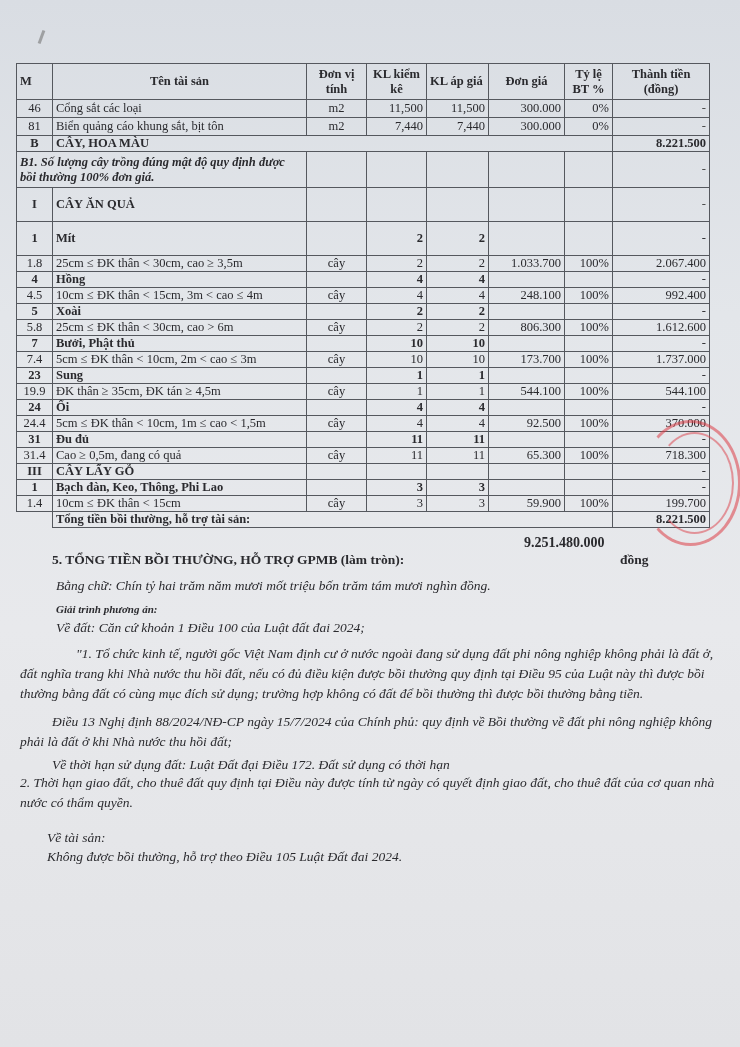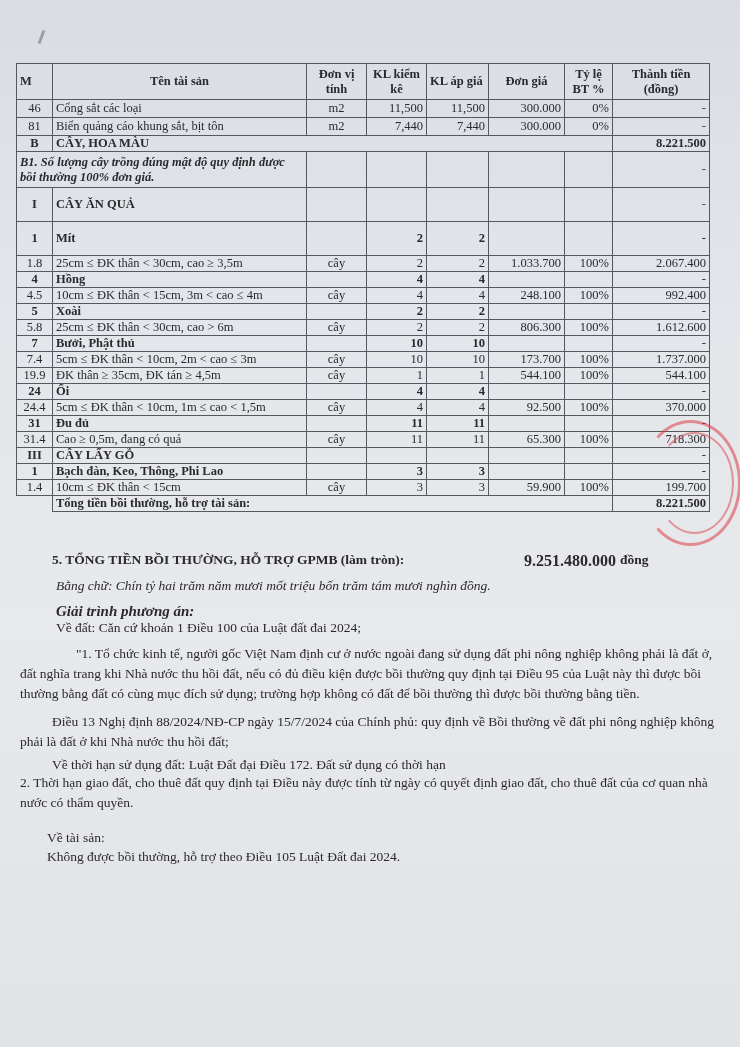--- a/index.html
+++ b/index.html
@@ -44,25 +44,25 @@
   }
   .stamp2 {
     position: absolute; left: 655px; top: 432px; width: 75px; height: 98px;
     border-radius: 50%;
     border: 2px solid rgba(220, 60, 70, 0.5);
     border-left-color: rgba(220,60,70,0.0);
     pointer-events: none;
   }
   .text { position: absolute; font-size: 13.5px; white-space: nowrap; }
   .sum-title { left: 20px; top: 552px; font-weight: bold; font-size: 13.5px; margin-left: 32px; }
-  .sum-val { left: 524px; top: 552px; font-weight: bold; font-size: 16px; }
+  .sum-val { left: 524px; top: 535px; font-weight: bold; font-size: 14px; }
   .sum-unit { left: 620px; top: 552px; font-weight: bold; font-size: 13.5px; }
   .words { left: 56px; top: 578px; font-style: italic; font-size: 13.5px; }
-  .explain { left: 56px; top: 603px; font-style: italic; font-weight: bold; font-size: 15px; }
-  .para { position: absolute; left: 20px; width: 700px; font-size: 13.5px; line-height: 20px; }
+  .explain { left: 56px; top: 603px; font-style: italic; font-weight: bold; font-size: 11px; }
+  .para { position: absolute; left: 20px; width: 700px; font-size: 13.5px; line-height: 20px; font-style: italic; }
   .indent { text-indent: 34px; }
   .scratch { position: absolute; left: 40px; top: 30px; width: 3px; height: 14px; background: #777; transform: rotate(20deg); opacity: .6; }
 </style>
 </head>
 <body>
 
 <div class="page">
   <div class="scratch"></div>
 
   <table class="main">
@@ -212,20 +212,30 @@
           <td class="c">7.4</td>
           <td class="">5cm ≤ ĐK thân &lt; 10cm, 2m &lt; cao ≤ 3m</td>
           <td class="c">cây</td>
           <td class="r">10</td>
           <td class="r">10</td>
           <td class="r">173.700</td>
           <td class="r">100%</td>
           <td class="r">1.737.000</td>
         </tr>
         <tr class="h17">
+          <td class="c b">23</td>
+          <td class=" b">Sung</td>
+          <td class="c"></td>
+          <td class="r b">1</td>
+          <td class="r b">1</td>
+          <td class="r b"></td>
+          <td class="r b"></td>
+          <td class="r">-</td>
+        </tr>
+        <tr class="h17">
           <td class="c">19.9</td>
           <td class="">ĐK thân ≥ 35cm, ĐK tán ≥ 4,5m</td>
           <td class="c">cây</td>
           <td class="r">1</td>
           <td class="r">1</td>
           <td class="r">544.100</td>
           <td class="r">100%</td>
           <td class="r">544.100</td>
         </tr>
         <tr class="h17">

